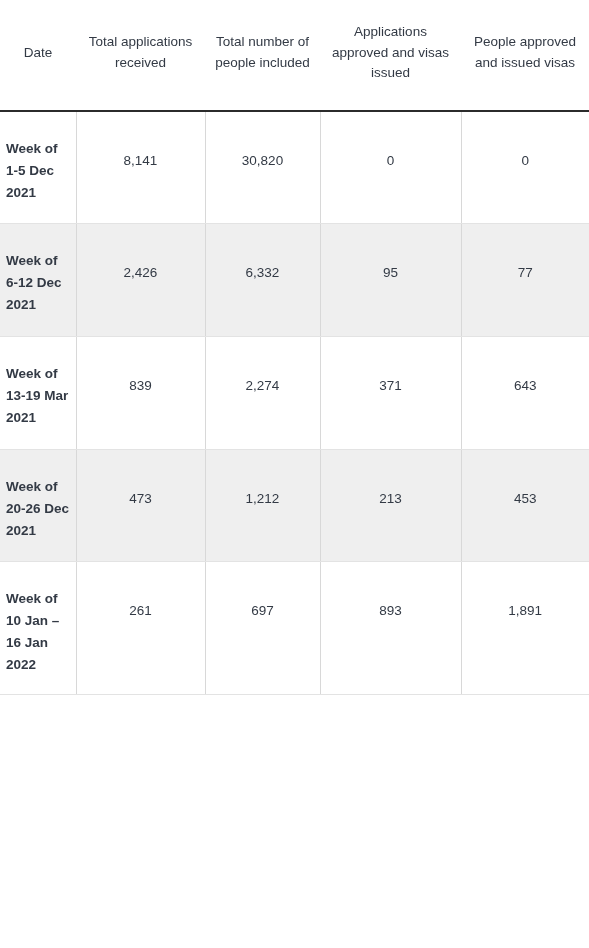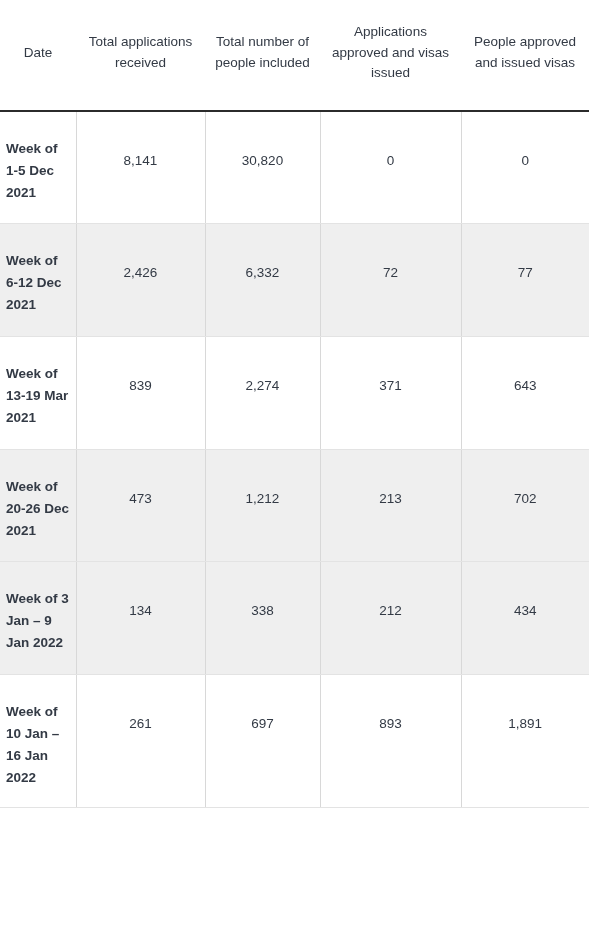--- a/index.html
+++ b/index.html
@@ -142,21 +142,21 @@
           <td>
             <div class="cell-inner">Week of 6-12 Dec 2021</div>
           </td>
           <td>
             <div class="cell-inner num">2,426</div>
           </td>
           <td>
             <div class="cell-inner num">6,332</div>
           </td>
           <td>
-            <div class="cell-inner num">72</div>
+            <div class="cell-inner num">95</div>
           </td>
           <td>
             <div class="cell-inner num">77</div>
           </td>
         </tr>
         <tr class="odd h-112">
           <td>
             <div class="cell-inner">Week of 13-19 Mar 2021</div>
           </td>
           <td>
@@ -179,38 +179,21 @@
           <td>
             <div class="cell-inner num">473</div>
           </td>
           <td>
             <div class="cell-inner num">1,212</div>
           </td>
           <td>
             <div class="cell-inner num">213</div>
           </td>
           <td>
-            <div class="cell-inner num">702</div>
-          </td>
-        </tr>
-        <tr class="even h-112">
-          <td>
-            <div class="cell-inner">Week of 3 Jan – 9 Jan 2022</div>
-          </td>
-          <td>
-            <div class="cell-inner num">134</div>
-          </td>
-          <td>
-            <div class="cell-inner num">338</div>
-          </td>
-          <td>
-            <div class="cell-inner num">212</div>
-          </td>
-          <td>
-            <div class="cell-inner num">434</div>
+            <div class="cell-inner num">453</div>
           </td>
         </tr>
         <tr class="odd h-132">
           <td>
             <div class="cell-inner">Week of 10 Jan – 16 Jan 2022</div>
           </td>
           <td>
             <div class="cell-inner num">261</div>
           </td>
           <td>

